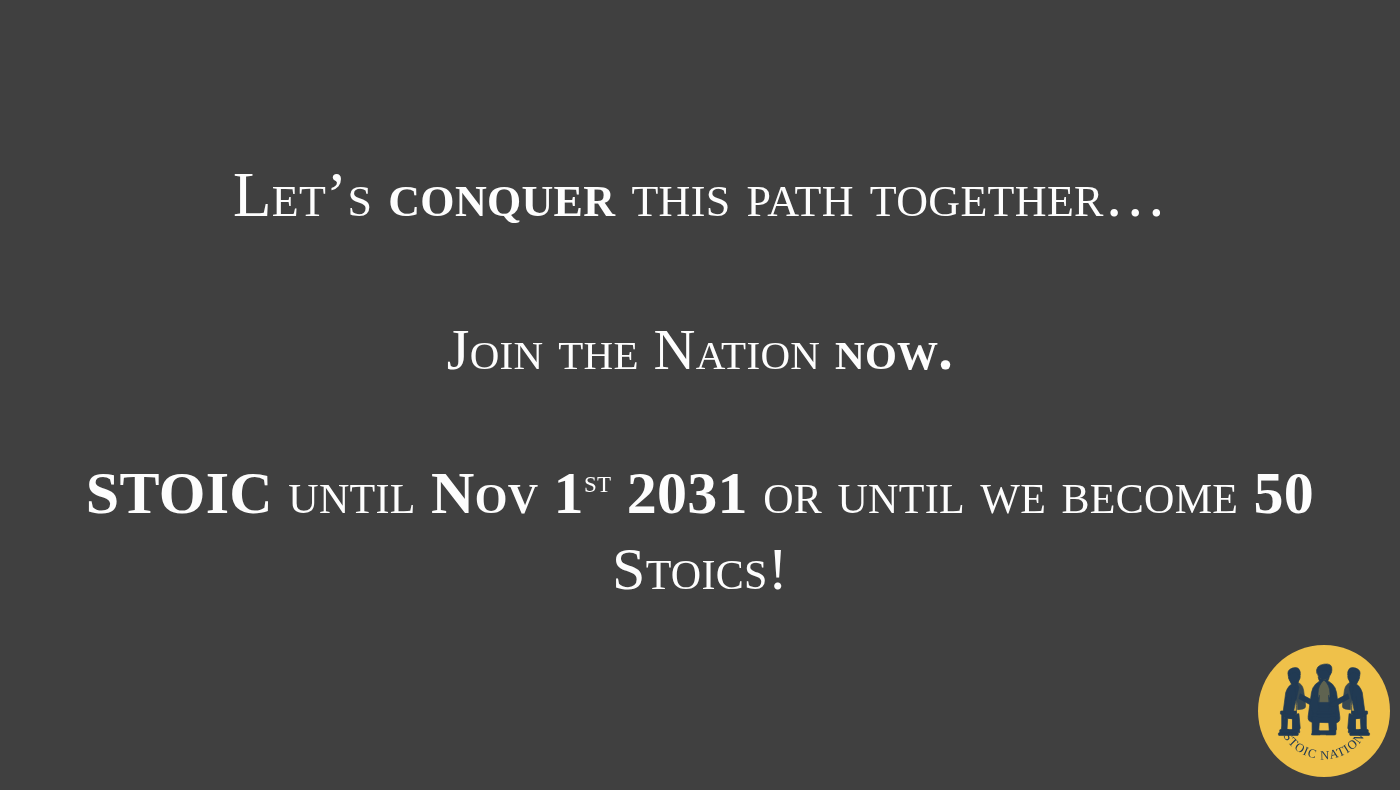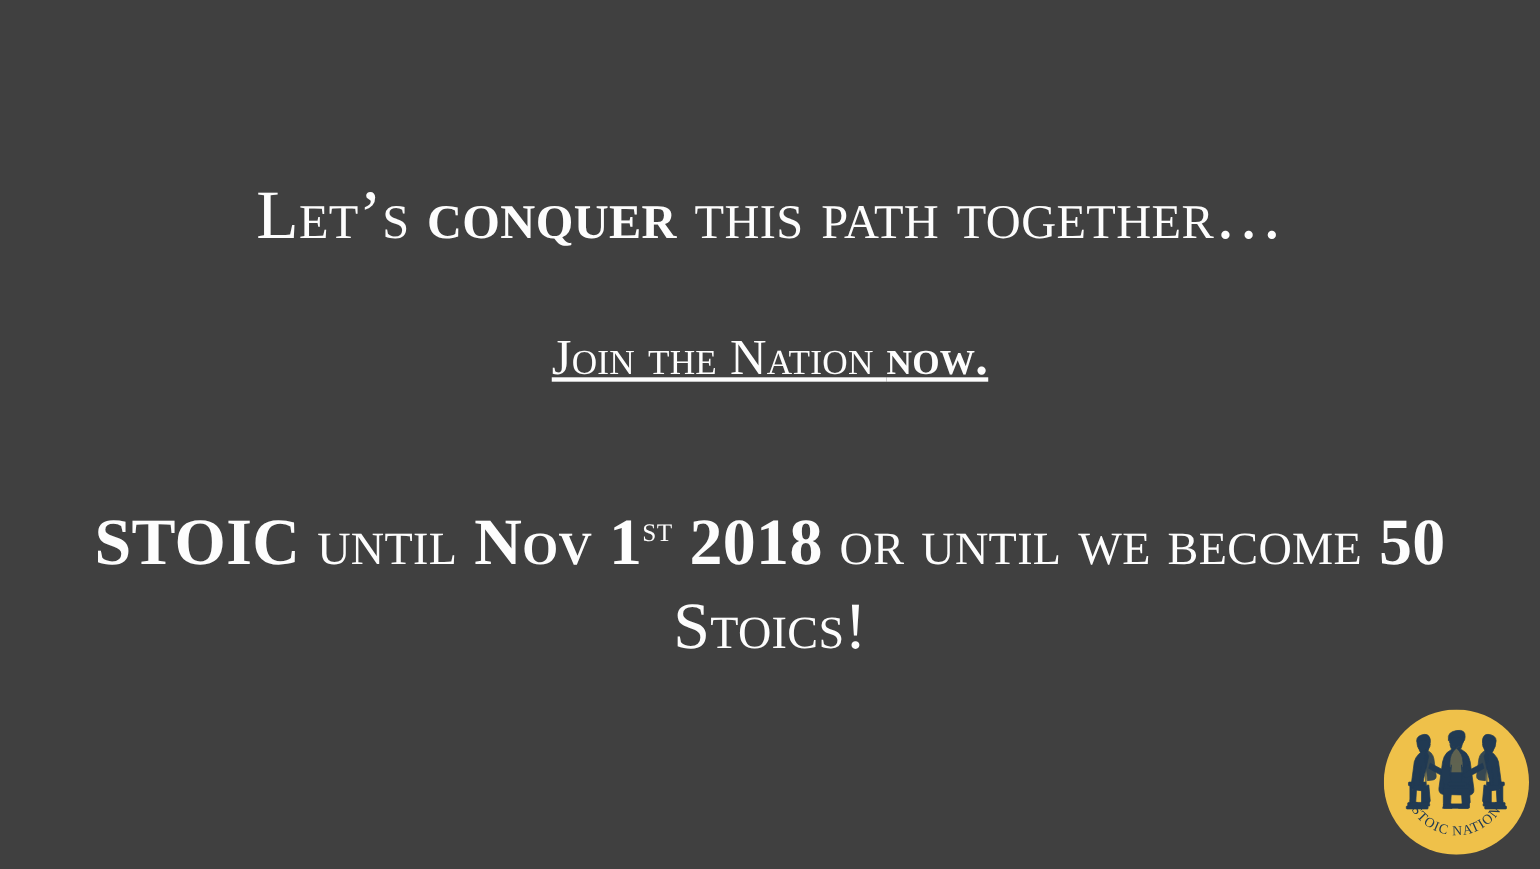--- a/index.html
+++ b/index.html
@@ -49,23 +49,22 @@
     position:absolute;
     left:0; right:0;
     top:163px;
     font-size:63px;
   }
 
   
   #line-2 {
     position:absolute;
     left:0; right:0;
-    top:302px;
-    font-size:46px;
-    text-decoration:underline;
+    top:320px;
+    font-size:58px;
   }
 
   
   #line-3 {
     position:absolute;
     left:60px; right:60px;
     top:455px;
     font-size:60px;
     line-height:1.27;
   }
@@ -93,21 +92,21 @@
 <body>
 
 <div id="slide">
 
   <div id="copy">
 
     <div class="line" id="line-1"><span class="light">Let’s </span><span class="strong">conquer</span><span class="light"> this path together…</span></div>
 
     <div class="line" id="line-2"><span class="light">Join the Nation </span><span class="strong">now.</span></div>
 
-    <div class="line" id="line-3"><span class="strong">STOIC</span><span class="light"> until </span><span class="strong">Nov 1</span><sup class="ord">st</sup><span class="strong"> 2018</span><span class="light"> or until we become </span><span class="strong">50</span><span class="light"> Stoics!</span></div>
+    <div class="line" id="line-3"><span class="strong">STOIC</span><span class="light"> until </span><span class="strong">Nov 1</span><sup class="ord">st</sup><span class="strong"> 2031</span><span class="light"> or until we become </span><span class="strong">50</span><span class="light"> Stoics!</span></div>
 
   </div>
 
   <div id="badge">
     <svg viewBox="0 0 200 200" xmlns="http://www.w3.org/2000/svg">
       <defs>
         <path id="arcPath" d="M 30 118 A 72 72 0 0 0 170 118" fill="none"></path>
       </defs>
 
       <circle cx="100" cy="100" r="100" fill="#EFC14A"></circle>

